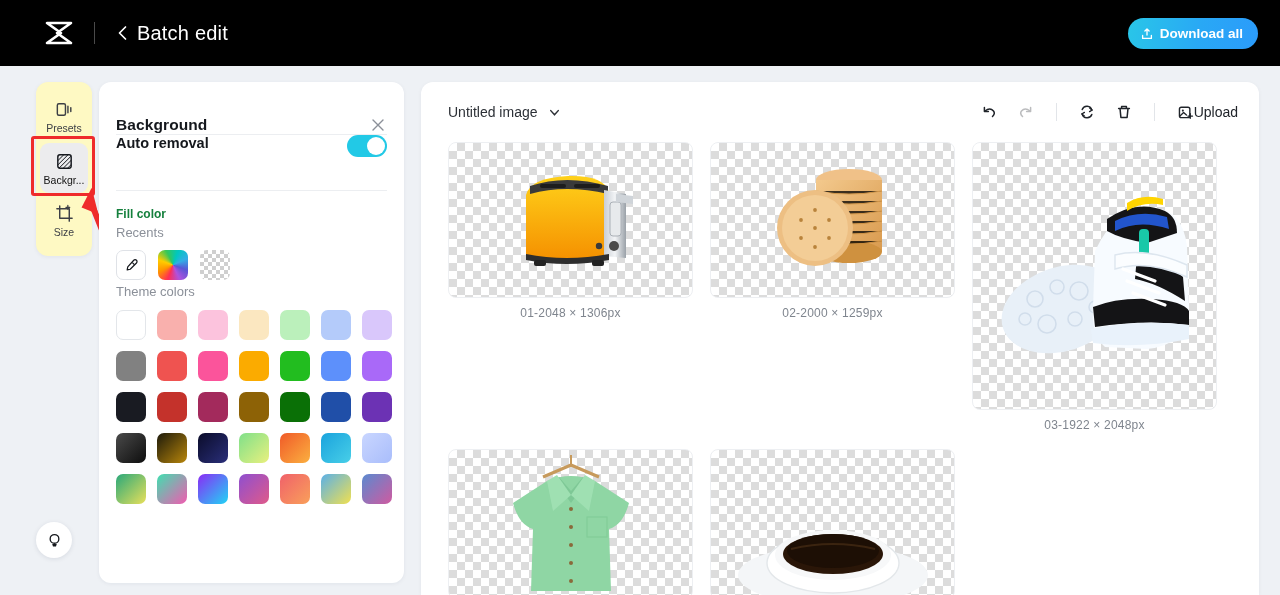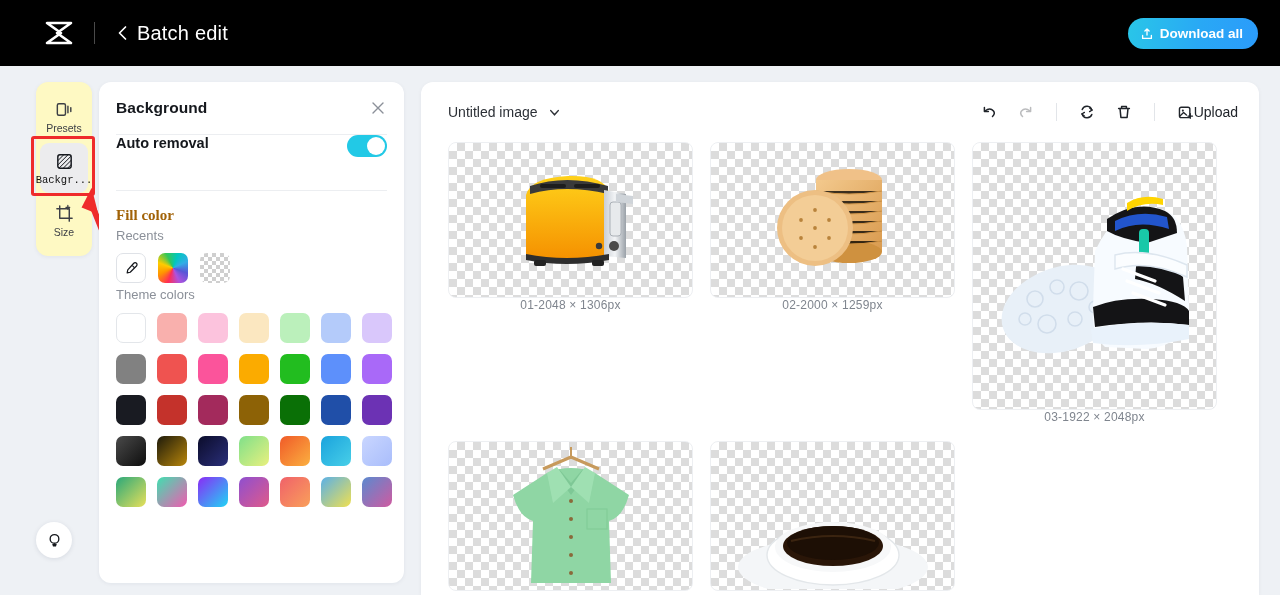--- a/index.html
+++ b/index.html
@@ -45,21 +45,21 @@
     box-shadow: 0 1px 4px rgba(20,30,60,.06);
   }
   .railitem {
     width: 48px; height: 50px; border-radius: 9px;
     display: flex; flex-direction: column; align-items: center; justify-content: center;
     gap: 3px; cursor: pointer; margin: 1px 0;
   }
   .railitem.active { background: #ececee; }
   .railitem svg { width: 21px; height: 21px; }
   .raillabel { font-size: 10.5px; color: #3c3f45; line-height: 1; }
-  .railitem.active .raillabel { color: #111; font-family: Liberation Mono, monospace; }
+  .railitem.active .raillabel { color: #111; }
 
   .redbox {
     position: absolute; left: 31px; top: 136px;
     width: 64px; height: 60px;
     border: 3px solid #ef2b2b; border-radius: 3px;
     pointer-events: none;
   }
   .redarrow { position: absolute; left: 78px; top: 183px; width: 40px; height: 75px; pointer-events:none; }
 
   .bulb {
@@ -72,21 +72,21 @@
 
   
   .panel {
     position: absolute; left: 99px; top: 82px;
     width: 305px; height: 501px;
     background: #fff; border-radius: 12px;
     box-shadow: 0 1px 4px rgba(20,30,60,.06);
     overflow: hidden;
   }
   .panelhead {
-    height: 52px; display: flex; align-items: center;
+    height: 52px; display: flex; align-items: flex-end;
     padding: 0 17px 0 17px;
     gap: 27px;
   }
   .paneltitle { font-size: 15.5px; font-weight: 700; color: #15181d; letter-spacing:.1px; }
   .closex { margin-left: auto; width: 18px; height: 18px; cursor: pointer; }
   .hr { height: 1px; background: #eceef1; margin: 0 17px; }
 
   .rowtoggle {
     height: 55px; display: flex; align-items: flex-start;
     padding: 0 17px;
@@ -95,21 +95,21 @@
   .toggle {
     margin-left: auto; width: 40px; height: 22px; border-radius: 11px;
     background: #22c9e6; position: relative; cursor: pointer;
   }
   .toggle .knob {
     position: absolute; right: 2px; top: 2px;
     width: 18px; height: 18px; border-radius: 50%; background: #fff;
   }
 
   .sect { padding: 16px 17px 0; }
-  .secttitle { font-size: 15px; font-weight: 700; color: #a16207; font-family: Liberation Serif, serif; }
+  .secttitle { font-size: 12px; font-weight: 700; color: #15803d; }
   .subtitle { font-size: 13px; color: #8b9099; margin-top: 4px; }
 
   .recents { display: flex; gap: 12px; margin-top: 10px; }
   .sw {
     width: 30px; height: 30px; border-radius: 7px; cursor: pointer;
   }
   .sw.picker { background:#fff; border:1px solid #dfe2e7; display:flex; align-items:center; justify-content:center; }
   .sw.picker svg { width: 15px; height: 15px; }
   .sw.wheel {
     background:
@@ -157,21 +157,21 @@
       linear-gradient(45deg,#dcdcdc 25%,transparent 25%,transparent 75%,#dcdcdc 75%),
       linear-gradient(45deg,#dcdcdc 25%,transparent 25%,transparent 75%,#dcdcdc 75%);
     background-size: 16px 16px; background-position: 0 0, 8px 8px;
     background-color: #fff;
     display: flex; align-items: center; justify-content: center;
     overflow: hidden; cursor: pointer;
   }
   .thumb.h156 { height: 156px; }
   .thumb.h268 { height: 268px; }
   .thumb.h150 { height: 150px; }
-  .cap { text-align: center; font-size: 12px; color: #7f858e; letter-spacing: .2px; }
+  .cap { text-align: center; font-size: 12px; color: #7f858e; margin-top: 8px; letter-spacing: .2px; }
   .thumb svg { display: block; }
 </style>
 </head>
 <body>
 
 <div class="topbar">
   <svg class="logo" viewBox="0 0 30 26">
     <path d="M3 3 L27 3 L13 13 L27 23 L3 23 L17 13 Z" fill="none" stroke="#fff" stroke-width="2.6" stroke-linejoin="round"></path>
   </svg>
   <div class="topdivider"></div>

